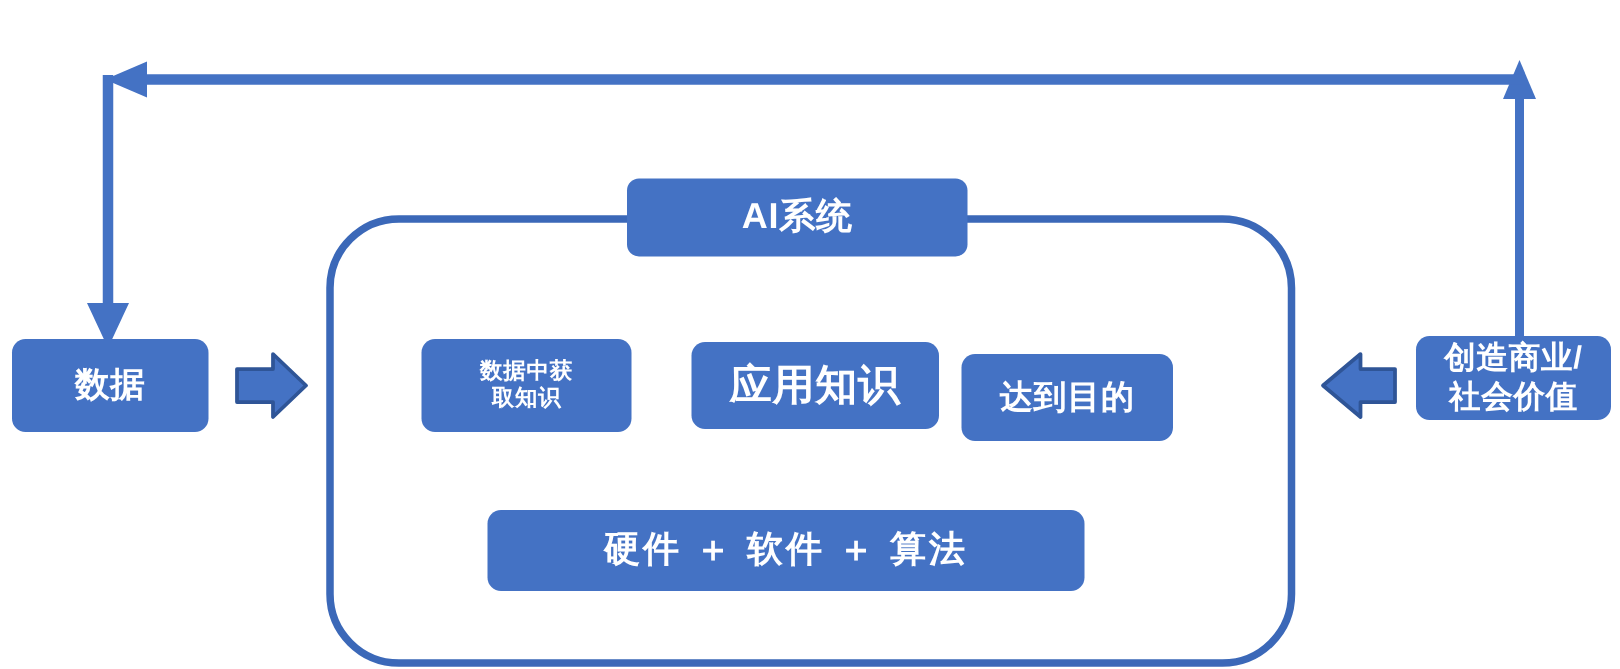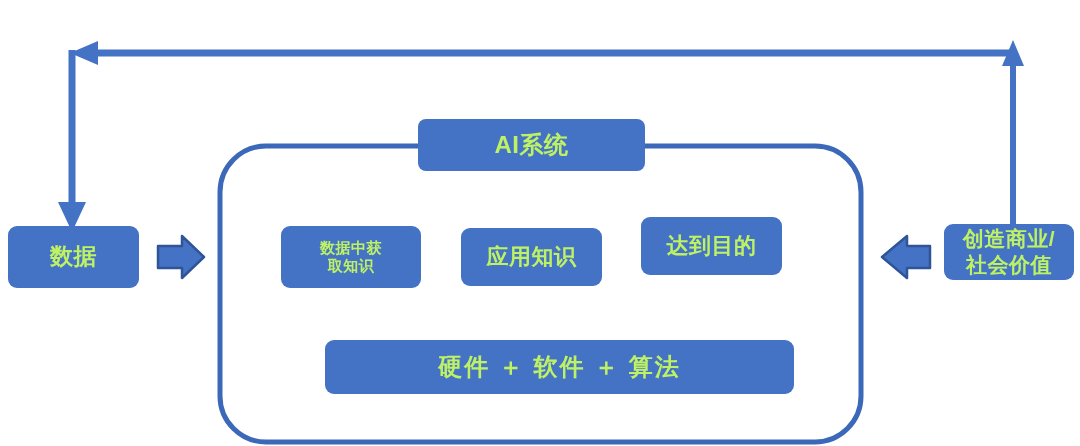--- a/index.html
+++ b/index.html
@@ -25,21 +25,21 @@
     width: 1080px;
     height: 446px;
   }
   .node {
     position: absolute;
     box-sizing: border-box;
     display: flex;
     align-items: center;
     justify-content: center;
     text-align: center;
-    color: #bef264;
+    color: #ffffff;
     font-weight: bold;
     line-height: 1.12;
     background: #4472C4;
     border-radius: 9px;
     white-space: pre-line;
     z-index: 5;
     letter-spacing: 0.5px;
   }
   #node-data {
     left: 8px;
@@ -68,35 +68,35 @@
     left: 281px;
     top: 226px;
     width: 140px;
     height: 62px;
     font-size: 15px;
     line-height: 1.22;
   }
   #node-apply {
     left: 461px;
     top: 228px;
-    width: 141px;
+    width: 165px;
     height: 58px;
-    font-size: 22px;
+    font-size: 28px;
   }
   #node-goal {
     left: 641px;
-    top: 217px;
+    top: 236px;
     width: 141px;
     height: 58px;
     font-size: 22px;
   }
   #node-stack {
     left: 325px;
     top: 340px;
-    width: 469px;
+    width: 398px;
     height: 54px;
     font-size: 24px;
     letter-spacing: 2px;
   }
 </style>
 </head>
 <body>
 
 <div id="canvas">
 

